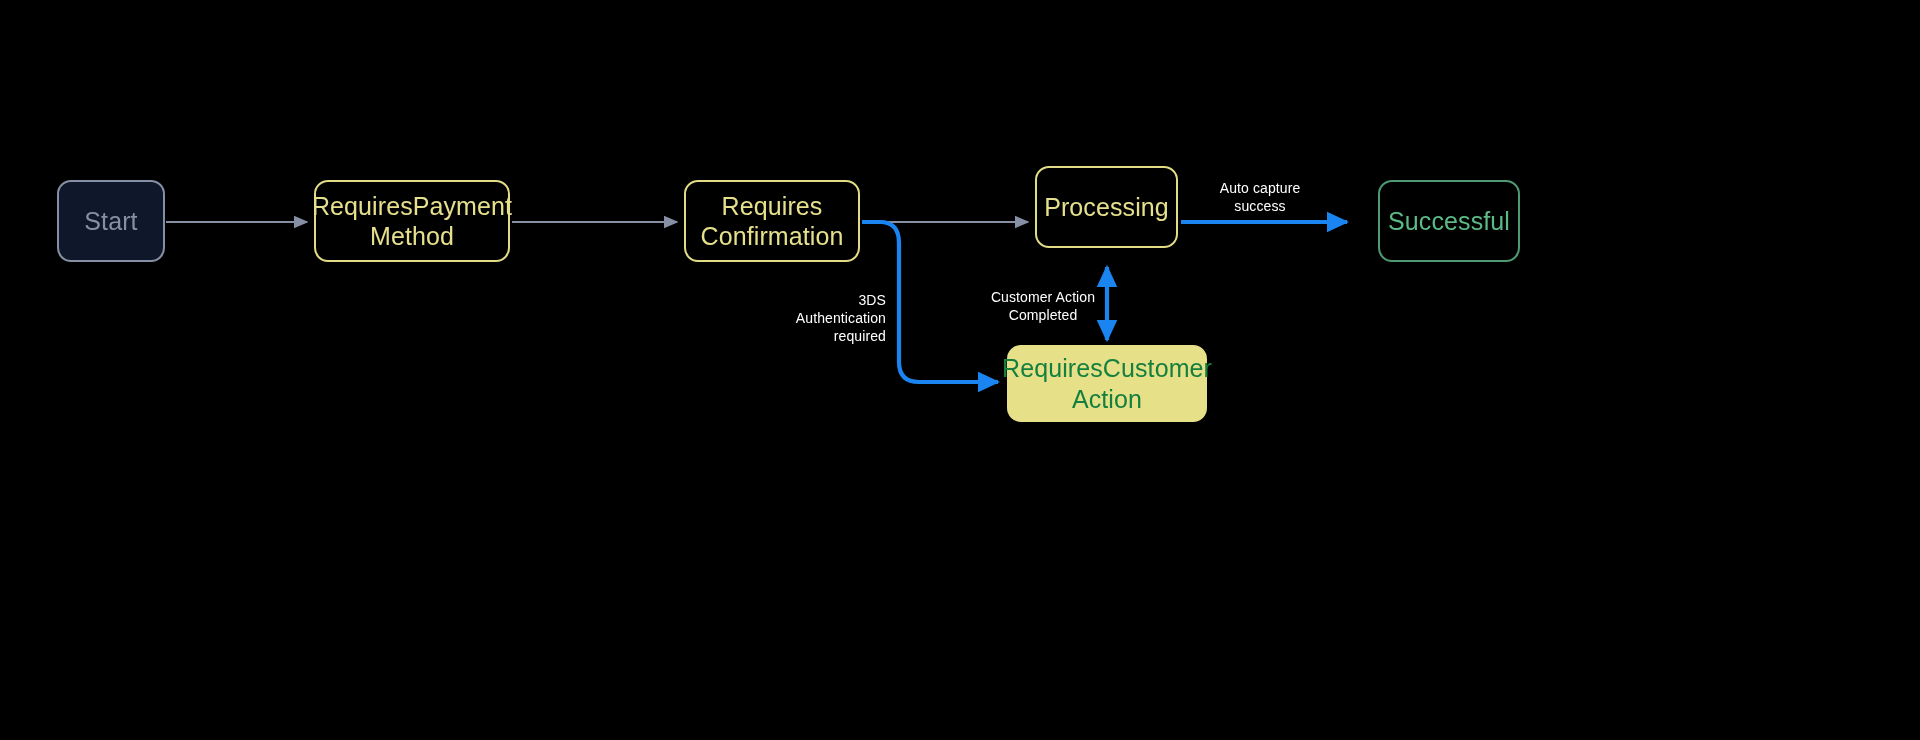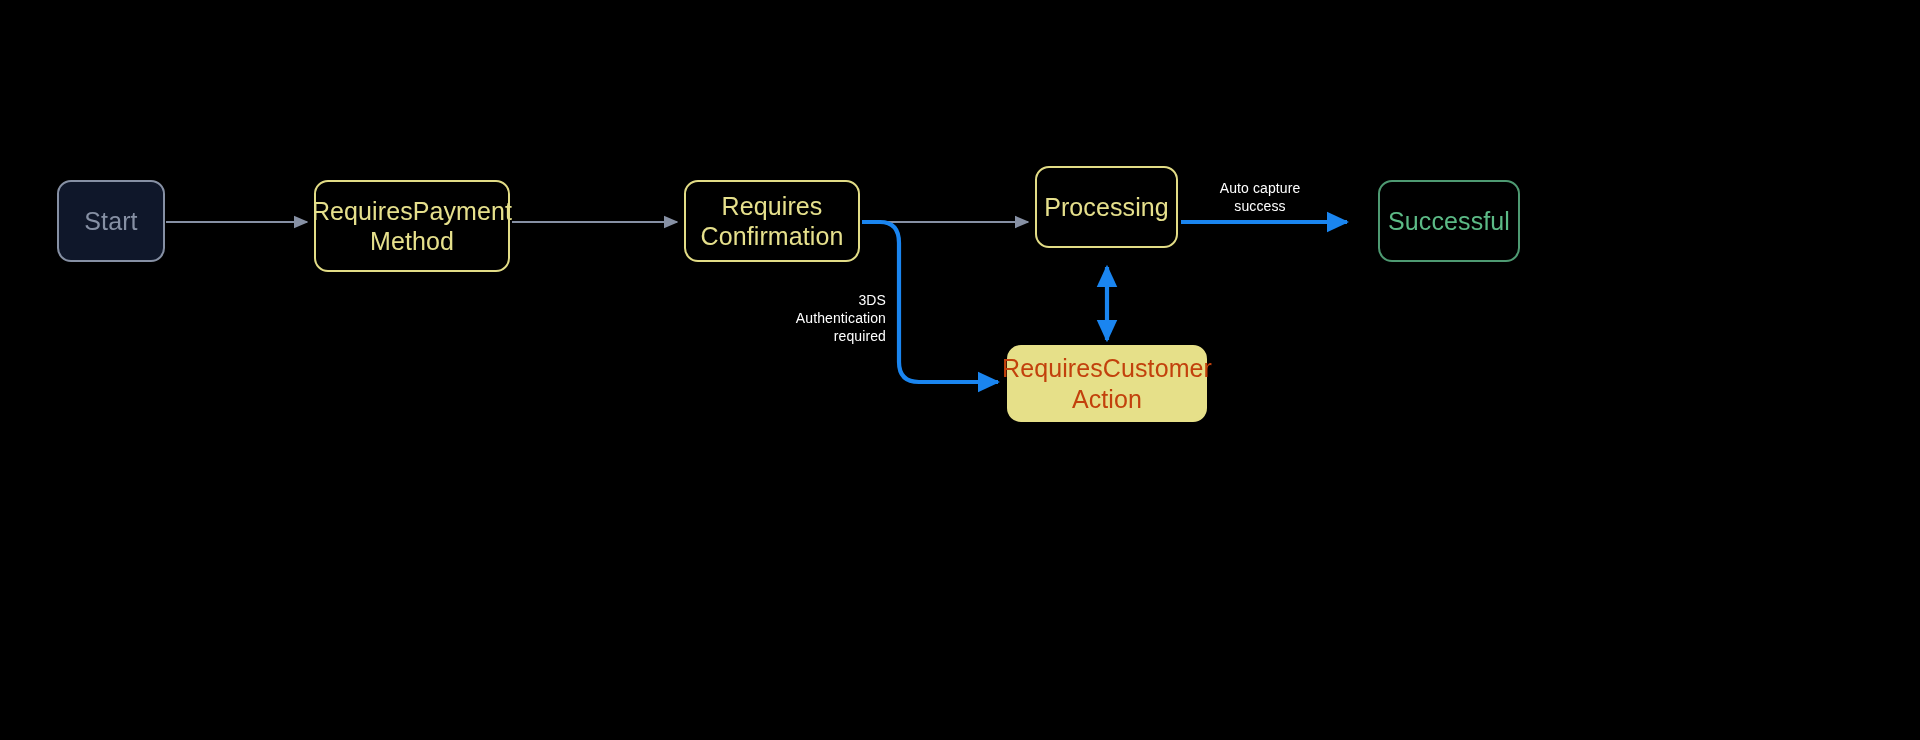--- a/index.html
+++ b/index.html
@@ -55,21 +55,21 @@
   }
   .node-green-outline {
     border-color: #4e9a72;
     color: #5cba86;
     background: #000000;
     font-size: 25px;
   }
   .node-yellow-filled {
     border-color: #e6e089;
     background: #e6e089;
-    color: #c2410c;
+    color: #15803d;
     font-size: 25px;
   }
   .edge-label {
     position: absolute;
     color: #ffffff;
     font-size: 14px;
     line-height: 1.28;
     white-space: pre-line;
     font-weight: 400;
     letter-spacing: 0.1px;
@@ -109,21 +109,21 @@
 
     <line x1="1107" y1="340" x2="1107" y2="267" stroke="#1a85f0" stroke-width="4.2" marker-start="url(#arrow-blue-start)" marker-end="url(#arrow-blue)"></line>
 
     <line x1="1181" y1="222" x2="1347" y2="222" stroke="#1a85f0" stroke-width="4.2" marker-end="url(#arrow-blue)"></line>
   </svg>
 
   <div class="node node-start" style="left:57px; top:180px; width:108px; height:82px;">
     <span>Start</span>
   </div>
 
-  <div class="node node-yellow-outline" style="left:314px; top:180px; width:196px; height:92px;">
+  <div class="node node-yellow-outline" style="left:314px; top:180px; width:196px; height:82px;">
     <span>RequiresPayment
 Method</span>
   </div>
 
   <div class="node node-yellow-outline" style="left:684px; top:180px; width:176px; height:82px;text-align:center;">
     <span>Requires
 Confirmation</span>
   </div>
 
   <div class="node node-yellow-outline" style="left:1035px; top:166px; width:143px; height:82px;">
@@ -136,17 +136,19 @@
 
   <div class="node node-yellow-filled" style="left:1007px; top:345px; width:200px; height:77px;">
     <span>RequiresCustomer
 Action</span>
   </div>
 
   <div class="edge-label label-right" style="left:748px; top:292px; width:138px;">3DS
 Authentication
 required</div>
 
+  <div class="edge-label label-center" style="left:974px; top:289px; width:138px;">Customer Action
+Completed</div>
 
   <div class="edge-label label-center" style="left:1191px; top:180px; width:138px;">Auto capture
 success</div>
 
 </div>
 
 </body></html>

